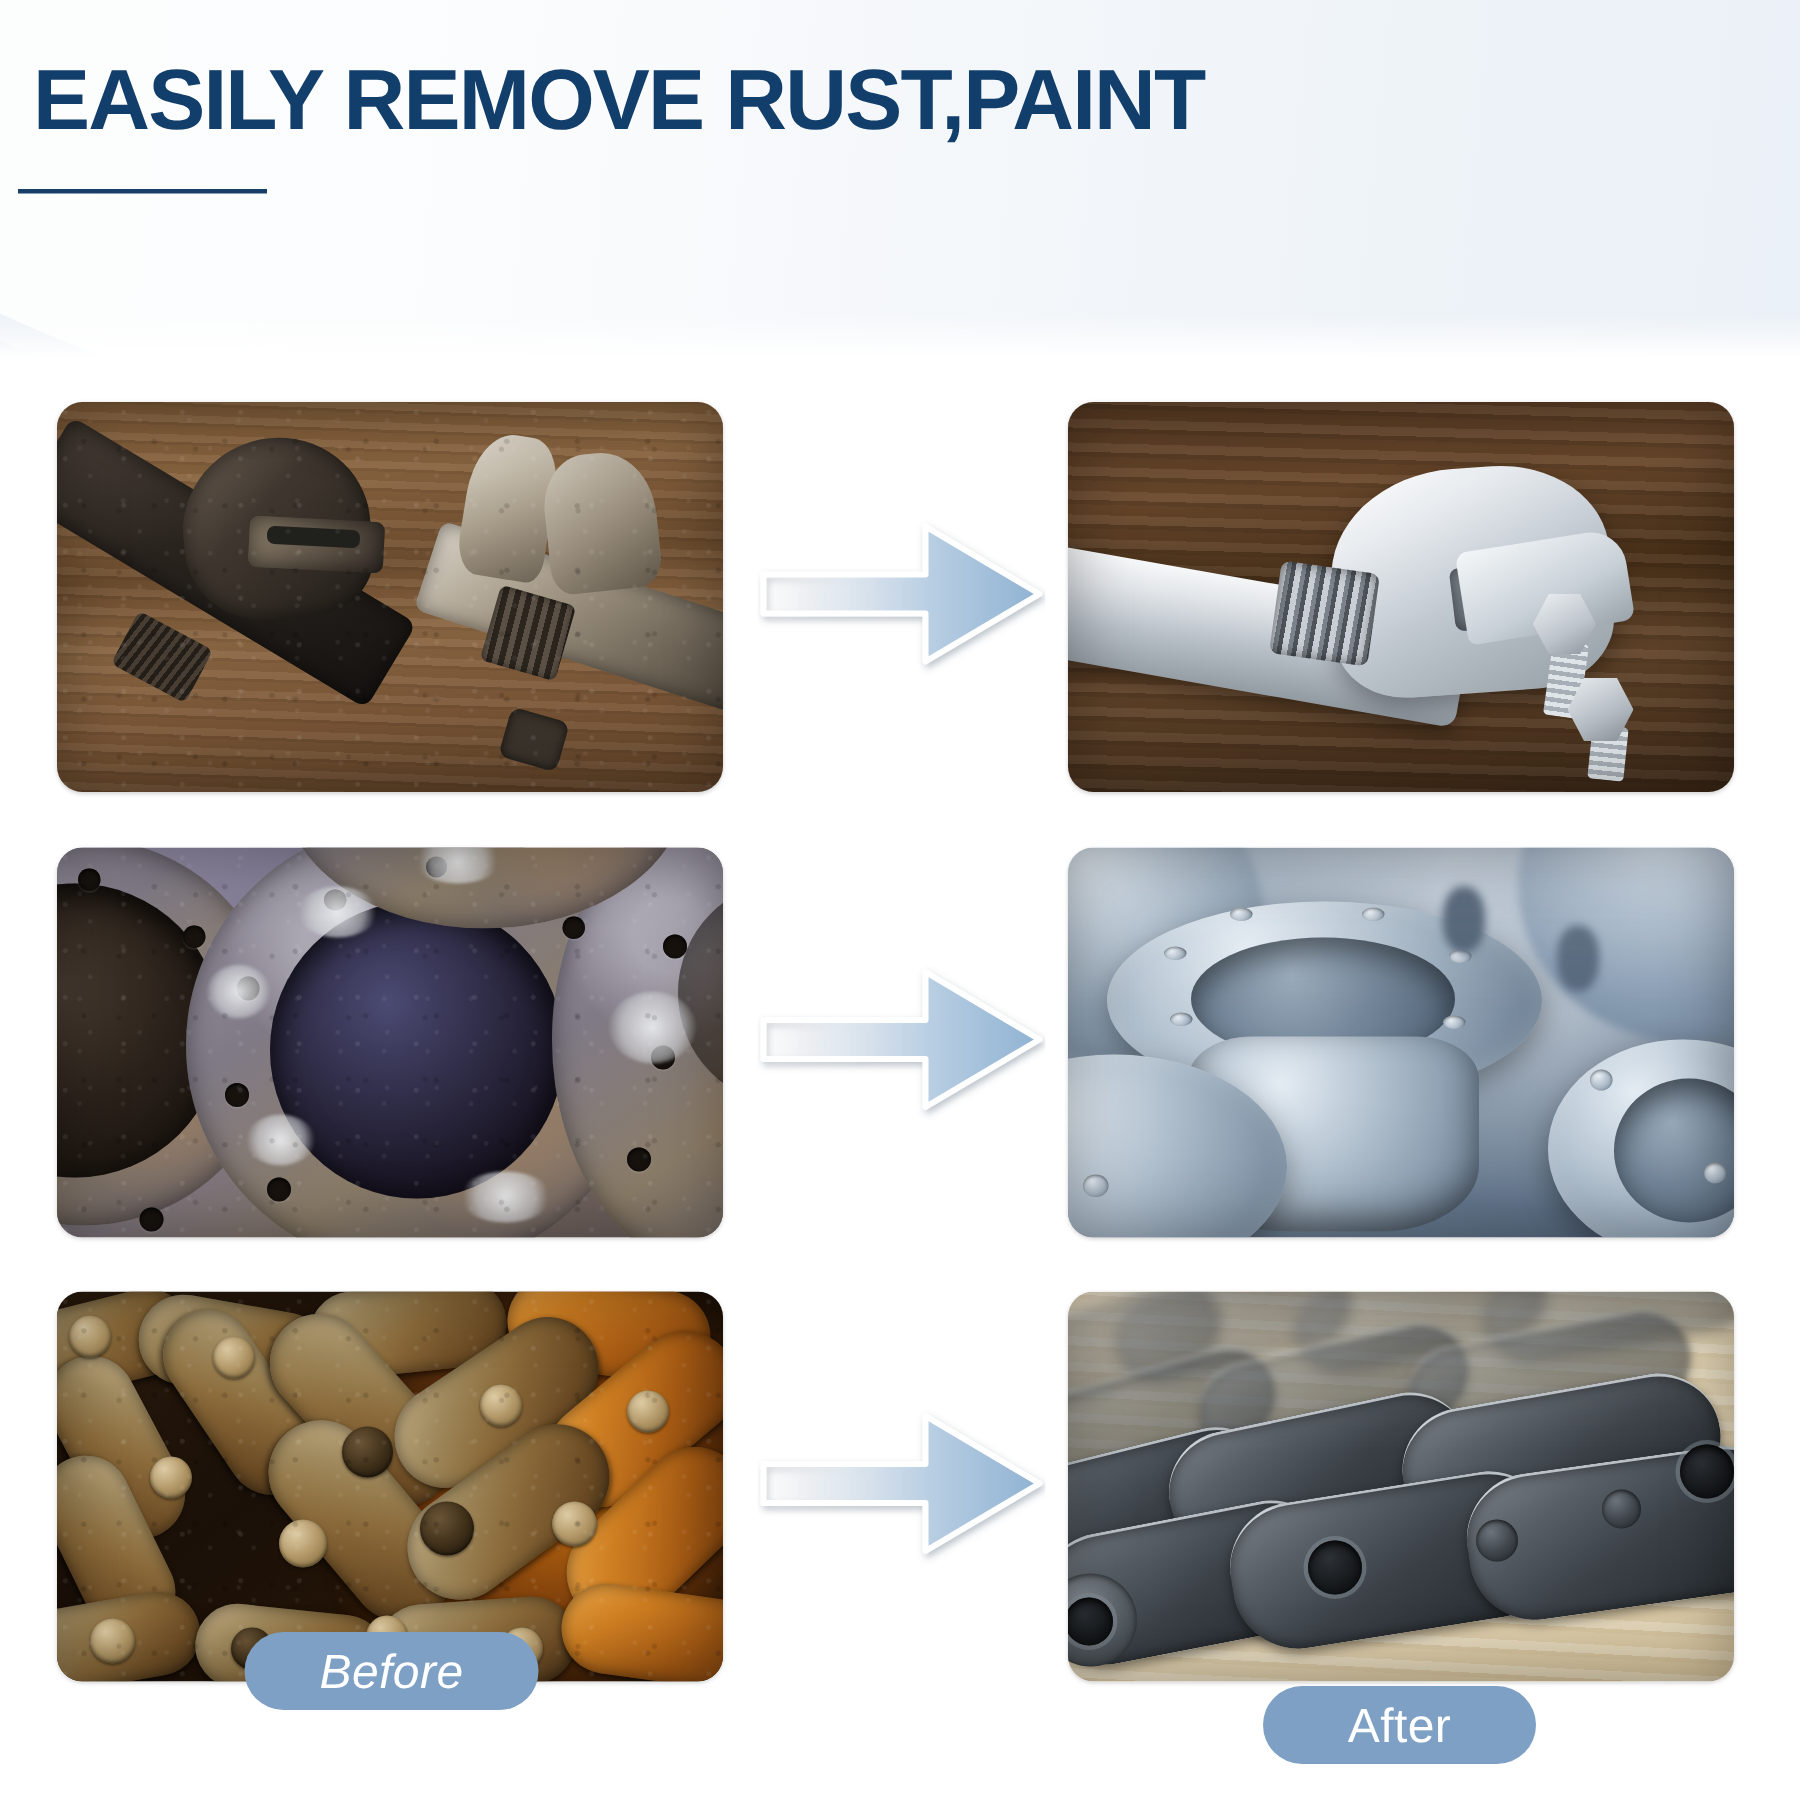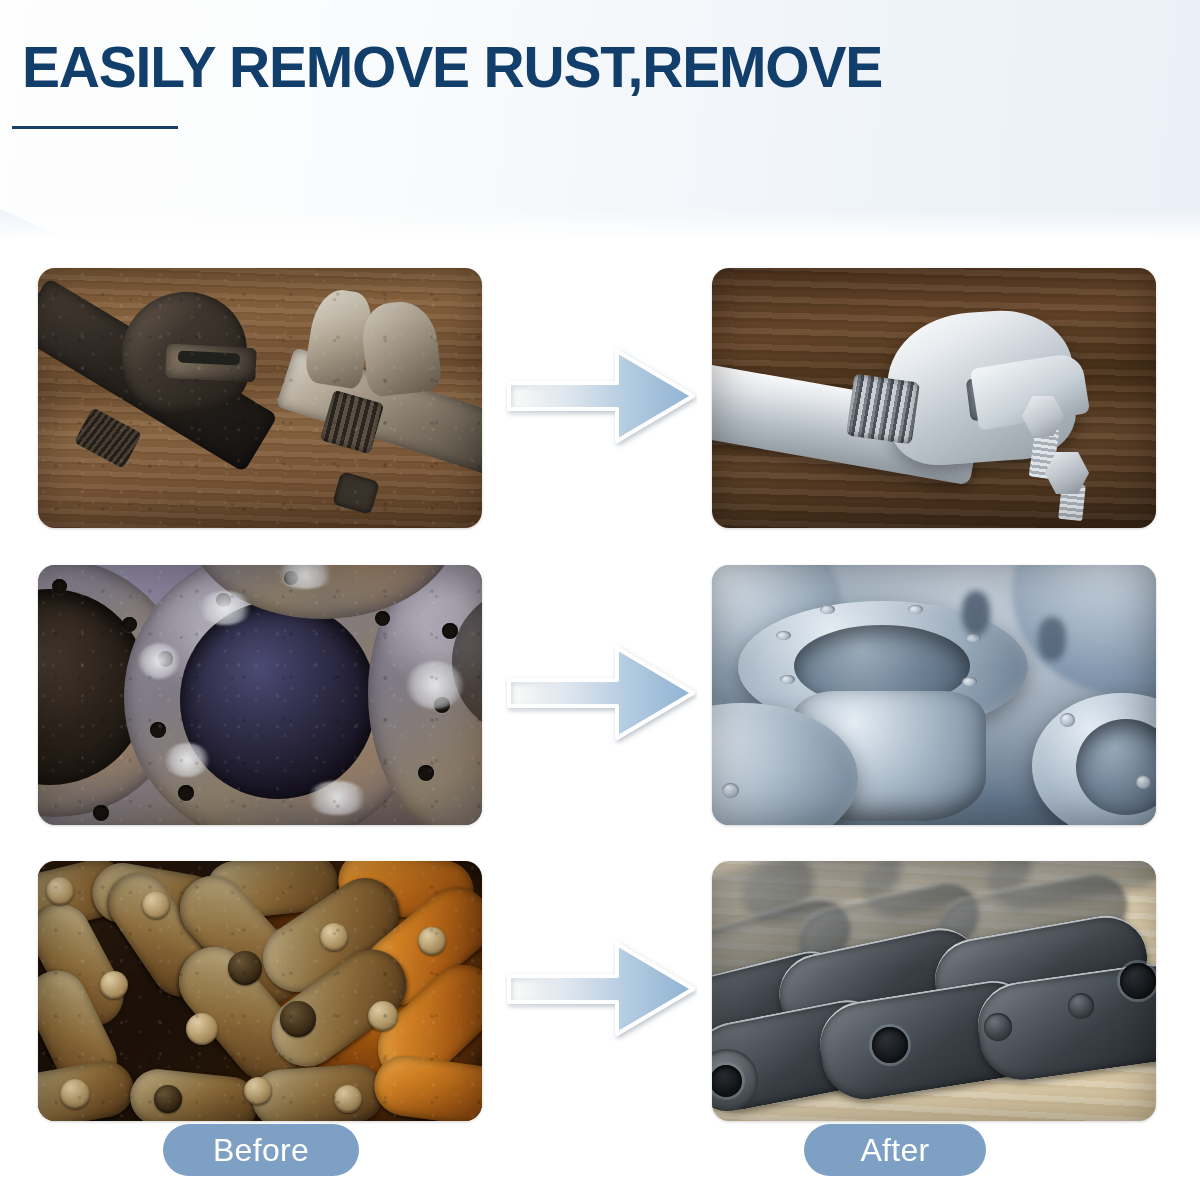--- a/index.html
+++ b/index.html
@@ -359,36 +359,36 @@
   .pill{
     position:absolute;
     height:52px;
     border-radius:26px;
     background:#7da0c4;
     color:#ffffff;
     font-size:32px;
     display:flex;align-items:center;justify-content:center;
     letter-spacing:.3px;
   }
-  .pill-before{left:163px;top:1124px;width:196px;}
-  .pill-after{left:804px;top:1124px;width:182px;}
+  .pill-before{left:163px;top:1088px;width:196px;font-style:italic;}
+  .pill-after{left:842px;top:1124px;width:182px;}
 </style>
 </head>
 <body>
 
 <div class="page">
 
   <div class="header">
     <div class="swoosh-a"></div>
     <div class="swoosh-b"></div>
     <div class="swoosh-c"></div>
     <div class="header-bottom-fade"></div>
   </div>
 
-  <h1 class="title">EASILY REMOVE RUST,REMOVE</h1>
+  <h1 class="title">EASILY REMOVE RUST,PAINT</h1>
   <div class="rule"></div>
 
   <div class="grid">
 
     <div class="cell col-left row-1">
       <div class="photo wood-mid">
         <div class="wrench-dark wr1-body"></div>
         <div class="wrench-dark wr1-head"></div>
         <div class="wrench-dark wr1-jaw"></div>
         <div class="wr1-notch" style="position:absolute;"></div>

